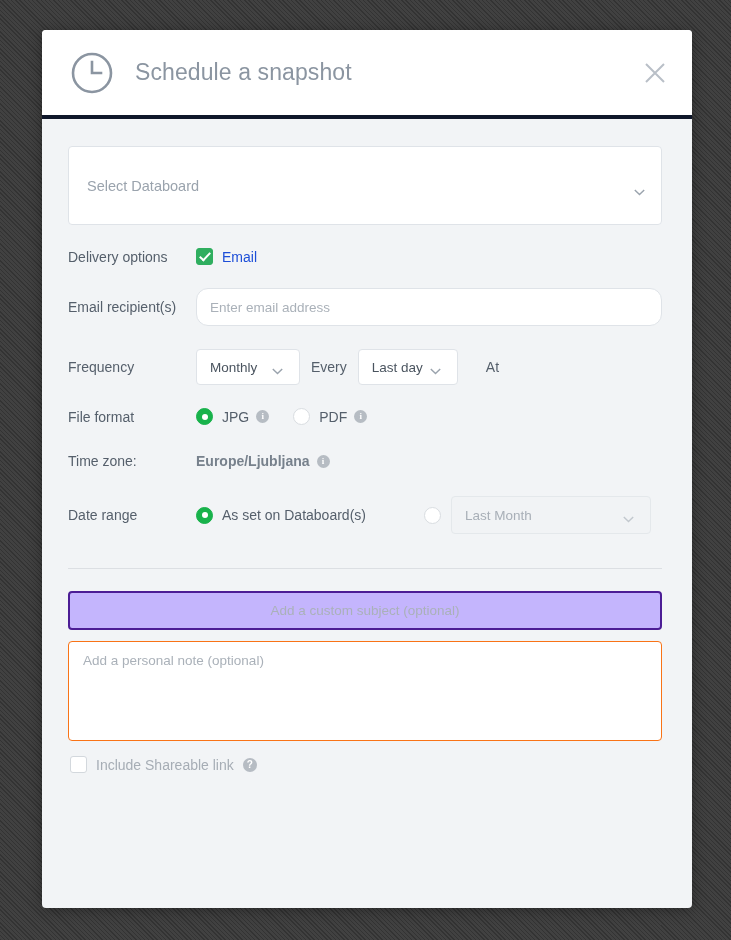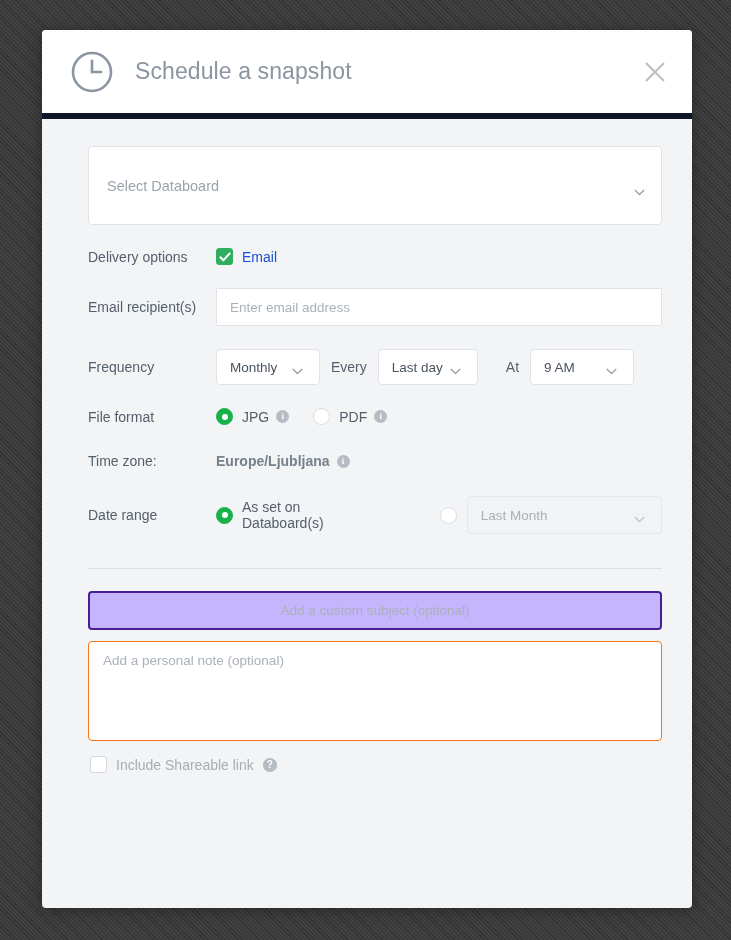--- a/index.html
+++ b/index.html
@@ -25,21 +25,21 @@
     width: 650px; height: 878px;
     background: #f2f4f6;
     border-radius: 4px;
     box-shadow: 0 2px 14px rgba(0,0,0,.35);
     overflow: hidden;
   }
 
   .modal-header {
     height: 89px;
     background: #ffffff;
-    border-bottom: 6px solid #0f172a;
+    border-bottom: 4px solid #0f172a;
     display: flex;
     align-items: center;
     padding: 0 22px 0 28px;
     position: relative;
   }
   .clock-icon { width: 44px; height: 44px; flex: 0 0 44px; }
   .modal-title {
     margin-left: 21px;
     font-size: 23px;
     color: #8b95a1;
@@ -48,21 +48,21 @@
   }
   .close-x {
     position: absolute;
     right: 24px; top: 50%;
     transform: translateY(-50%);
     width: 26px; height: 26px;
     cursor: pointer;
   }
 
   .modal-body {
-    padding: 27px 30px 0 46px;
+    padding: 27px 30px 0 26px;
     position: relative;
     height: 789px;
   }
 
   
   .databoard-select {
     position: relative;
     height: 79px;
     background: #fff;
     border: 1px solid #dfe3e8;
@@ -123,21 +123,21 @@
     color: #1d4ed8;
   }
   .cb-label.disabled { color: #a6adb5; }
 
   
   .text-input {
     flex: 1;
     height: 38px;
     background: #fff;
     border: 1px solid #dfe3e8;
-    border-radius: 1px;
+    border-radius: 12px;
     padding: 0 13px;
     font-size: 13.5px;
     color: #555f6b;
     font-family: "Liberation Sans", sans-serif;
     outline: none;
   }
   .text-input::placeholder { color: #aab1b9; }
 
   
   .dd {
@@ -400,28 +400,20 @@
       <span class="inline-lbl">Every</span>
       <span class="dd dd-every">
         <span>Last day</span>
         <span class="chev">
           <svg width="11" height="7" viewBox="0 0 11 7">
               <path d="M0.8 0.9 L5.5 5.6 L10.2 0.9" fill="none" stroke="#9aa3ad" stroke-width="1.4"></path>
             </svg>
         </span>
       </span>
       <span class="inline-lbl" style="margin-left:28px">At</span>
-      <span class="dd dd-at">
-        <span>9 AM</span>
-        <span class="chev">
-          <svg width="11" height="7" viewBox="0 0 11 7">
-              <path d="M0.8 0.9 L5.5 5.6 L10.2 0.9" fill="none" stroke="#9aa3ad" stroke-width="1.4"></path>
-            </svg>
-        </span>
-      </span>
     </div>
 
     
     <div class="row">
       <span class="row-label">File format</span>
       <span class="radio on"></span>
       <span class="radio-label">JPG</span>
       <span class="info-icon">i</span>
       <span class="radio off" style="margin-left:24px"></span>
       <span class="radio-label">PDF</span>

